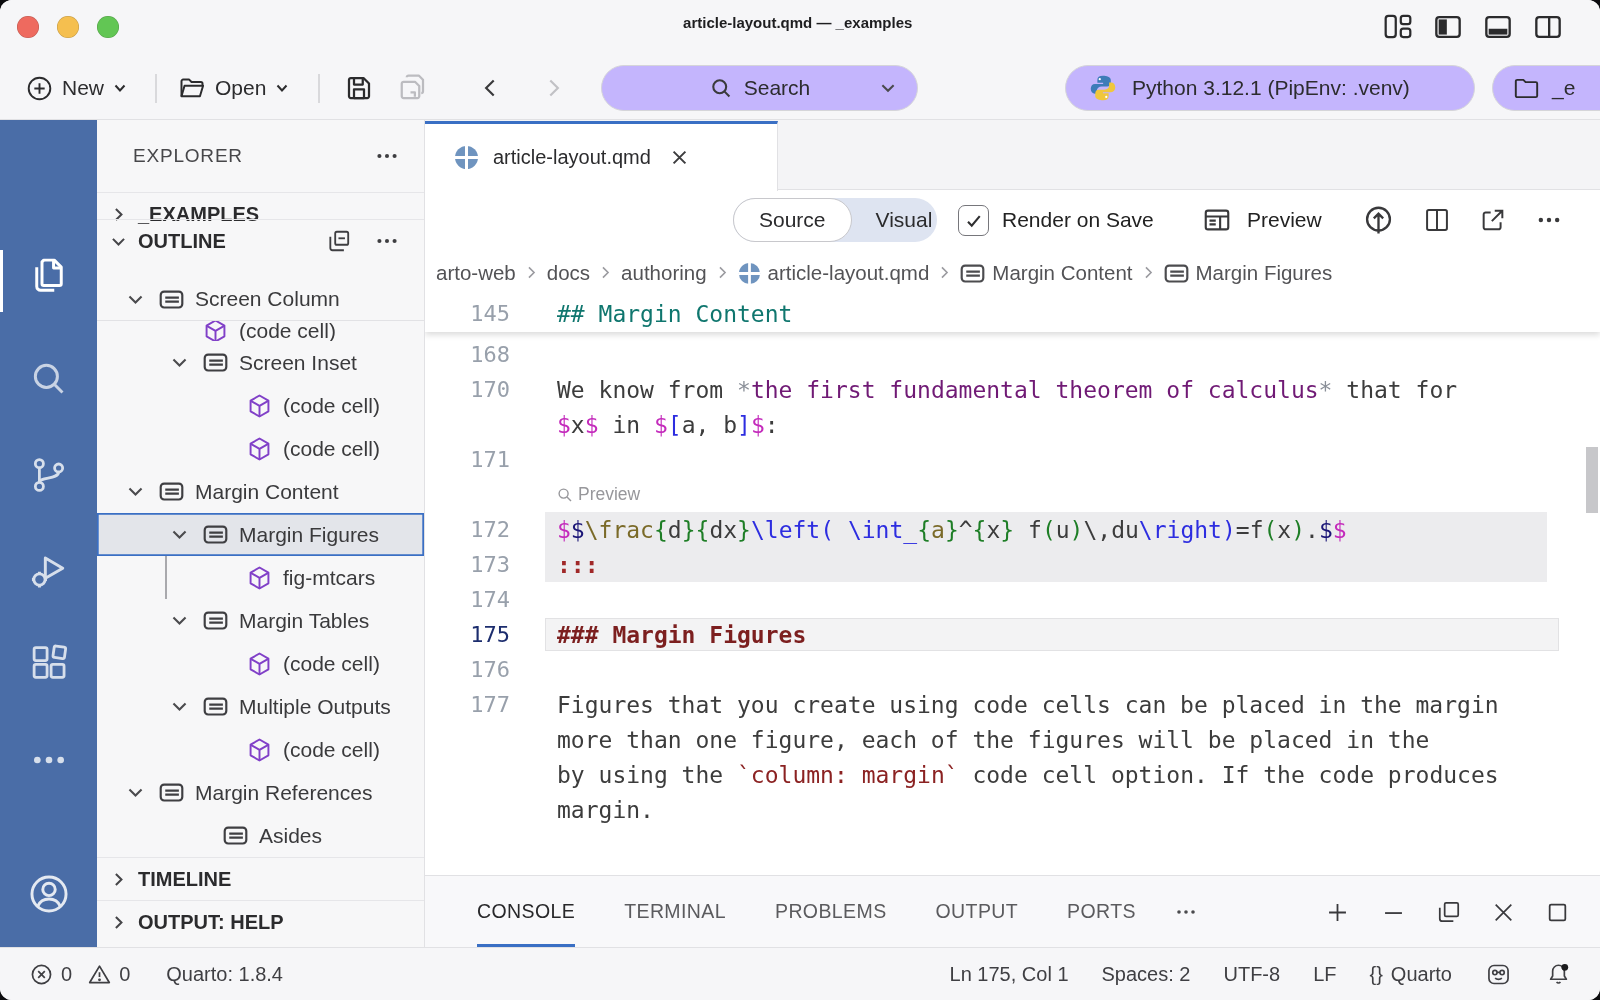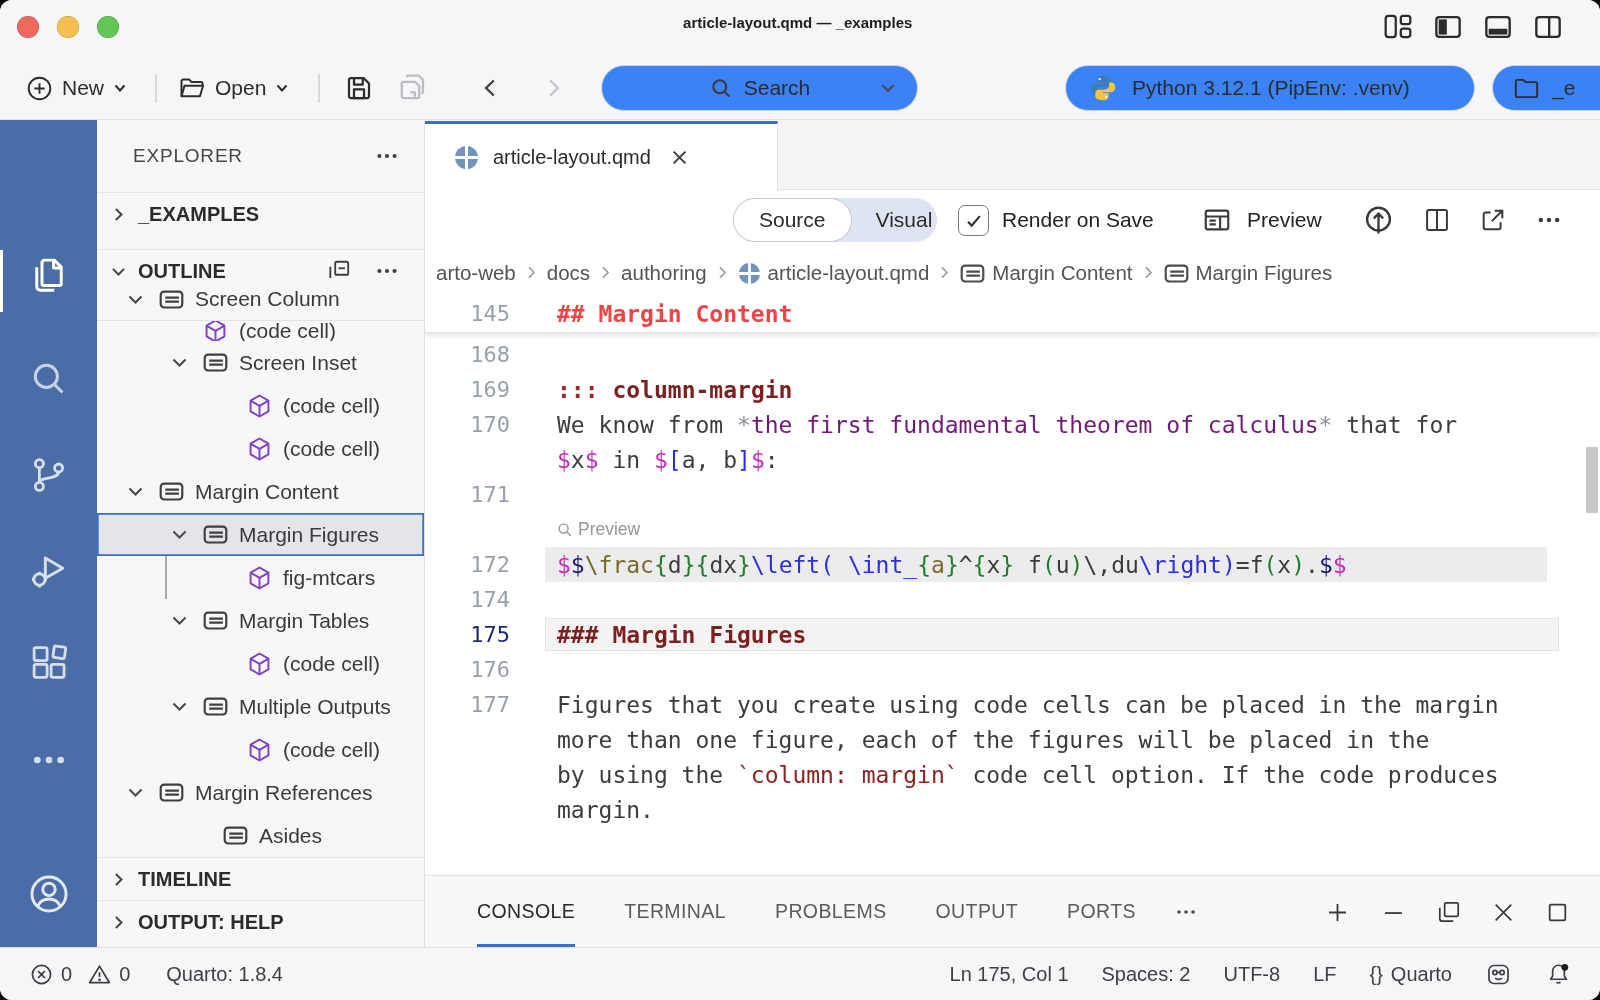--- a/index.html
+++ b/index.html
@@ -10,21 +10,21 @@
   
   .top{position:absolute;left:0;top:0;width:1600px;height:120px;background:#f6f6f8;border-bottom:1px solid #e1e1e4}
   .traffic{position:absolute;left:17px;top:16px;display:flex;gap:18px}
   .tl{width:22px;height:22px;border-radius:50%;box-shadow:inset 0 0 0 .5px rgba(0,0,0,.2)}
   .tl.red{background:#ee6a5f}.tl.yellow{background:#f5bf4f}.tl.green{background:#62c654}
   .wtitle{position:absolute;left:50%;top:14px;transform:translateX(-51%);font-size:15px;font-weight:600;color:#1e1e20;white-space:nowrap}
   .wctrls{position:absolute;top:13px;display:flex;color:#2b2b2d}
   .wc{width:28px;height:28px;margin-right:22px;cursor:default}
   .tbar-item{position:absolute;top:65px;height:46px;display:flex;align-items:center;gap:9px;font-size:21px;color:#2c2c2e;white-space:nowrap}
   .tsep{position:absolute;top:74px;width:1.5px;height:29px;background:#d9d9dc}
-  .pill{position:absolute;top:65px;height:46px;border:1.5px solid #d5d5d9;border-radius:23px;background:#3b82f6;display:flex;align-items:center;font-size:21px;color:#2c2c2e;white-space:nowrap}
+  .pill{position:absolute;top:65px;height:46px;border:1.5px solid #d5d5d9;border-radius:23px;background:#c4b5fd;display:flex;align-items:center;font-size:21px;color:#2c2c2e;white-space:nowrap}
   
   .activitybar{position:absolute;left:0;top:120px;width:97px;height:827px;background:#4a6da7}
   .aicon{position:absolute;left:0;width:97px;display:flex;justify-content:center;color:#fff;opacity:.82}
   .aicon.active{opacity:1}
   .aindicator{position:absolute;left:0;top:130px;width:3px;height:62px;background:#fff}
   
   .sidebar{position:absolute;left:97px;top:120px;width:328px;height:827px;background:#f7f7f8;border-right:1px solid #e1e1e4;overflow:hidden}
   .sb-header{position:absolute;left:0;top:0;width:100%;height:72px;display:flex;align-items:center}
   .sb-title{margin-left:36px;font-size:19px;letter-spacing:.8px;color:#47474a}
   .sb-actions{position:absolute;right:24px;top:0;height:72px;display:flex;align-items:center;gap:20px;color:#3e3e41}
@@ -280,21 +280,21 @@
       </span>
     </div>
     <div class="sb-section" style="top:72px">
       <span class="sb-sec-chev">
           <svg width="19" height="19" viewBox="0 0 16 16" fill="none" stroke="currentColor" stroke-width="1.7">
             <path d="M5.8 3.3 10.5 8l-4.7 4.7"></path>
           </svg>
         </span>
       <span class="sb-sec-label">_EXAMPLES</span>
     </div>
-    <div class="sb-section" style="top:129px">
+    <div class="sb-section" style="top:99px">
       <span class="sb-sec-chev">
           <svg width="19" height="19" viewBox="0 0 16 16" fill="none" stroke="currentColor" stroke-width="1.7">
             <path d="M3.3 5.8 8 10.5l4.7-4.7"></path>
           </svg>
         </span>
       <span class="sb-sec-label">OUTLINE</span>
       <span class="outline-actions">
         <svg width="26" height="26" viewBox="0 0 24 24" fill="none" stroke="currentColor" stroke-width="1.7">
             <rect x="8.5" y="3.5" width="12" height="12" rx="1.5"></rect>
             <path d="M4 8v10.5a2 2 0 0 0 2 2h10.5"></path>
@@ -652,31 +652,27 @@
             </svg>
           </span>
           <span>Margin Figures</span>
         </span>
       </div>
 
     <div class="code-area">
       <div class="sticky-line" id="sticky-line">
           <div class="code-row" style="width: 100%;">
             <span class="gut">145</span>
-            <span class="code-text"><span style="color: #ef4444; font-weight: 700;">## Margin Content</span></span>
+            <span class="code-text"><span style="color: #0f766e; font-weight: 400;">## Margin Content</span></span>
           </div>
         </div>
       <div id="code-lines">
           <div class="code-row">
             <span class="gut">168</span>
             <span class="code-text"></span>
-          </div>
-          <div class="code-row">
-            <span class="gut">169</span>
-            <span class="code-text"><span style="color: rgb(160, 40, 40); font-weight: 700;">:::</span><span style="color: rgb(60, 60, 60);"> </span><span style="color: rgb(124, 31, 31); font-weight: 700;">column-margin</span></span>
           </div>
           <div class="code-row">
             <span class="gut">170</span>
             <span class="code-text"><span style="color: rgb(60, 60, 60);">We know from </span><span style="color: rgb(138, 143, 152);">*</span><span style="color: #701a75; ">the first fundamental theorem of calculus</span><span style="color: rgb(138, 143, 152);">*</span><span style="color: rgb(60, 60, 60);"> that for</span></span>
           </div>
           <div class="code-row">
             <span class="gut"></span>
             <span class="code-text"><span style="color: rgb(196, 44, 188);">$</span><span style="color: rgb(60, 60, 60);">x</span><span style="color: rgb(196, 44, 188);">$</span><span style="color: rgb(60, 60, 60);"> in </span><span style="color: rgb(196, 44, 188);">$</span><span style="color: rgb(45, 45, 224);">[</span><span style="color: rgb(60, 60, 60);">a, b</span><span style="color: rgb(45, 45, 224);">]</span><span style="color: rgb(196, 44, 188);">$</span><span style="color: rgb(60, 60, 60);">:</span></span>
           </div>
           <div class="code-row">
@@ -686,20 +682,24 @@
           <div class="code-row">
             <span class="gut"></span>
             <span class="lens"><svg width="16" height="16" viewBox="0 0 16 16" fill="none" stroke="currentColor" stroke-width="1.4">
                 <circle cx="6.6" cy="6.6" r="4.5"></circle>
                 <path d="M10 10l4 4"></path>
               </svg>Preview</span>
           </div>
           <div class="code-row math-row">
             <span class="gut">172</span>
             <span class="code-text"><span style="color: rgb(196, 44, 188);">$</span><span style="color: rgb(27, 22, 119);">$</span><span style="color: rgb(122, 106, 40);">\frac</span><span style="color: rgb(30, 126, 38);">{</span><span style="color: rgb(60, 60, 60);">d</span><span style="color: rgb(30, 126, 38);">}</span><span style="color: rgb(30, 126, 38);">{</span><span style="color: rgb(60, 60, 60);">dx</span><span style="color: rgb(30, 126, 38);">}</span><span style="color: rgb(45, 45, 224);">\left(</span><span style="color: rgb(60, 60, 60);"> </span><span style="color: rgb(45, 45, 224);">\int_</span><span style="color: rgb(30, 126, 38);">{</span><span style="color: rgb(122, 106, 40);">a</span><span style="color: rgb(30, 126, 38);">}</span><span style="color: rgb(60, 60, 60);">^</span><span style="color: rgb(30, 126, 38);">{</span><span style="color: rgb(60, 60, 60);">x</span><span style="color: rgb(30, 126, 38);">}</span><span style="color: rgb(60, 60, 60);"> f</span><span style="color: rgb(30, 126, 38);">(</span><span style="color: rgb(60, 60, 60);">u</span><span style="color: rgb(30, 126, 38);">)</span><span style="color: rgb(60, 60, 60);">\,du</span><span style="color: rgb(45, 45, 224);">\right)</span><span style="color: rgb(60, 60, 60);">=f</span><span style="color: rgb(30, 126, 38);">(</span><span style="color: rgb(60, 60, 60);">x</span><span style="color: rgb(30, 126, 38);">)</span><span style="color: rgb(60, 60, 60);">.</span><span style="color: rgb(27, 22, 119);">$</span><span style="color: rgb(196, 44, 188);">$</span></span>
+          </div>
+          <div class="code-row math-row">
+            <span class="gut">173</span>
+            <span class="code-text"><span style="color: rgb(160, 40, 40); font-weight: 700;">:::</span></span>
           </div>
           <div class="code-row">
             <span class="gut">174</span>
             <span class="code-text"></span>
           </div>
           <div class="code-row current-row">
             <span class="gut cur">175</span>
             <span class="code-text"><span style="color: rgb(124, 31, 31); font-weight: 700;">### Margin Figures</span></span>
           </div>
           <div class="code-row">

